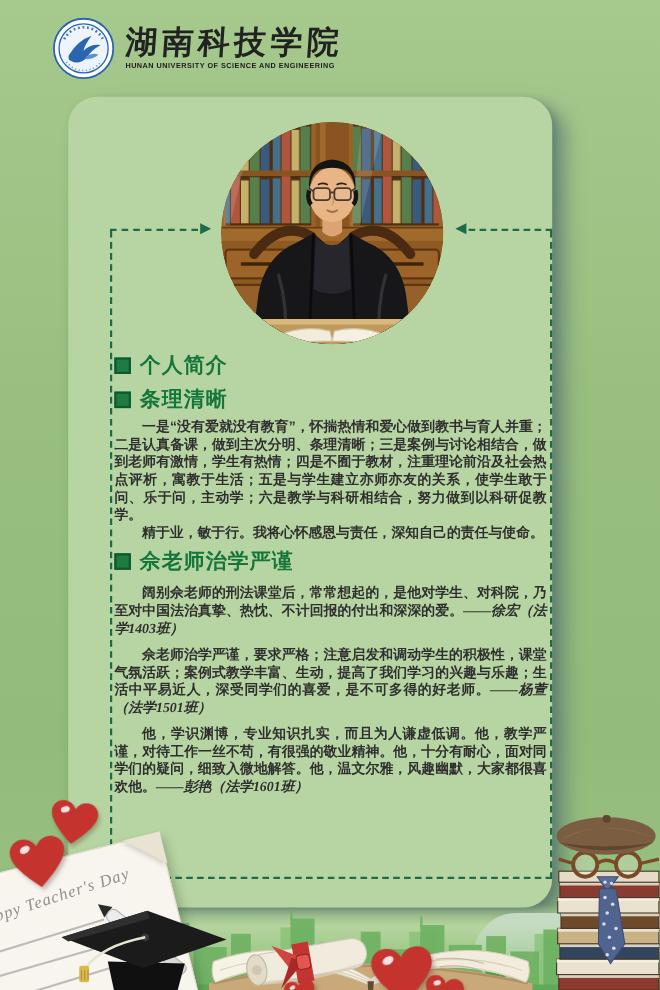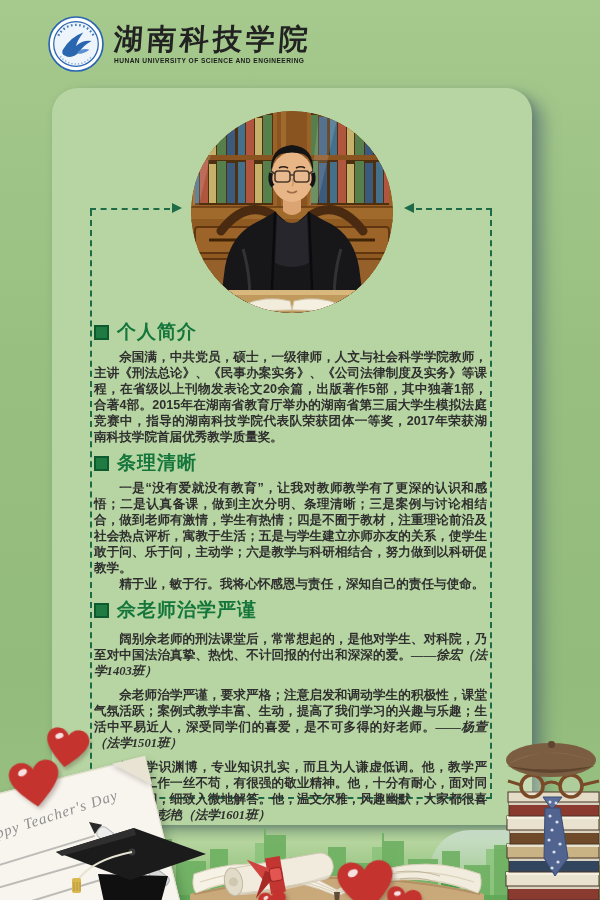--- a/index.html
+++ b/index.html
@@ -10,21 +10,21 @@
 
   
   .uni-header{position:absolute;left:48px;top:16px;display:flex;align-items:center;gap:10px;z-index:4;}
   .emblem{width:56px;height:56px;flex:0 0 auto;}
   .logo-text{display:flex;flex-direction:column;}
   .logo-cn{font-family:"Liberation Serif","DejaVu Serif",serif;font-weight:bold;
        font-size:29px;line-height:30px;color:#222;letter-spacing:4px;transform:skewX(-4deg);}
   .logo-en{font-size:6.6px;font-weight:bold;letter-spacing:.45px;color:#1c1c1c;margin-top:3px;}
 
   
-  .card{position:absolute;left:52px;top:88px;width:480px;height:737px;background:#b7d5a2;
+  .card{position:absolute;left:62px;top:88px;width:440px;height:737px;background:#b7d5a2;
         border-radius:26px;box-shadow:12px 9px 16px rgba(70,94,106,.5),3px 3px 6px rgba(70,94,106,.3);z-index:1;}
 
   
   .dashedbox{position:absolute;left:38px;top:122px;width:398px;height:587px;
         border-left:2px dashed #1d6b47;border-right:2px dashed #1d6b47;border-bottom:2px dashed #1d6b47;}
   .dash-top{position:absolute;top:-2px;border-top:2px dashed #1d6b47;height:0;}
   .dash-top.left{left:-2px;width:80px;}
   .dash-top.right{right:-2px;width:76px;}
   .arr{position:absolute;top:-7px;width:0;height:0;border-top:5px solid transparent;border-bottom:5px solid transparent;}
   .arr-r{left:80px;border-left:10px solid #1d6b47;}
@@ -153,27 +153,26 @@
           <path d="M150,194 Q127,184 103,190 L101,199 L150,200 Z" fill="#f6f0e2" stroke="#cfc4a8" stroke-width="1"></path>
         </g>
       </svg>
     </div>
 
     <div class="content">
       <h2 class="sec-title">
         <span class="sq"></span>
         <span>个人简介</span>
       </h2>
-      <p class="body">佘国满，中共党员，硕士，一级律师，人文与社会科学学院教师，主讲《刑法总论》、《民事办案实务》、《公司法律制度及实务》等课程，在省级以上刊物发表论文20余篇，出版著作5部，其中独著1部，合著4部。2015年在湖南省教育厅举办的湖南省第三届大学生模拟法庭竞赛中，指导的湖南科技学院代表队荣获团体一等奖，2017年荣获湖南科技学院首届优秀教学质量奖。</p>
 
       <h2 class="sec-title">
         <span class="sq"></span>
         <span>条理清晰</span>
       </h2>
-      <p class="body">一是“没有爱就没有教育”，让我对教师教学有了更深的认识和感悟；二是认真备课，做到主次分明、条理清晰；三是案例与讨论相结合，做到老师有激情，学生有热情；四是不囿于教材，注重理论前沿及社会热点评析，寓教于生活；五是与学生建立亦师亦友的关系，使学生敢于问、乐于问，主动学；六是教学与科研相结合，努力做到以科研促教学。</p>
+      <p class="body">一是“没有爱就没有教育”，怀揣热情和爱心做到教书与育人并重；二是认真备课，做到主次分明、条理清晰；三是案例与讨论相结合，做到老师有激情，学生有热情；四是不囿于教材，注重理论前沿及社会热点评析，寓教于生活；五是与学生建立亦师亦友的关系，使学生敢于问、乐于问，主动学；六是教学与科研相结合，努力做到以科研促教学。</p>
       <p class="body">精于业，敏于行。我将心怀感恩与责任，深知自己的责任与使命。</p>
 
       <h2 class="sec-title">
         <span class="sq"></span>
         <span>佘老师治学严谨</span>
       </h2>
       <p class="body quote"><span>阔别佘老师的刑法课堂后，常常想起的，是他对学生、对科院，乃至对中国法治真挚、热忱、不计回报的付出和深深的爱。</span><span class="attr">——徐宏（法学1403班）</span></p>
       <p class="body quote"><span>佘老师治学严谨，要求严格；注意启发和调动学生的积极性，课堂气氛活跃；案例式教学丰富、生动，提高了我们学习的兴趣与乐趣；生活中平易近人，深受同学们的喜爱，是不可多得的好老师。</span><span class="attr">——杨萱（法学1501班）</span></p>
       <p class="body quote"><span>他，学识渊博，专业知识扎实，而且为人谦虚低调。他，教学严谨，对待工作一丝不苟，有很强的敬业精神。他，十分有耐心，面对同学们的疑问，细致入微地解答。他，温文尔雅，风趣幽默，大家都很喜欢他。</span><span class="attr">——彭艳（法学1601班）</span></p>
     </div>

